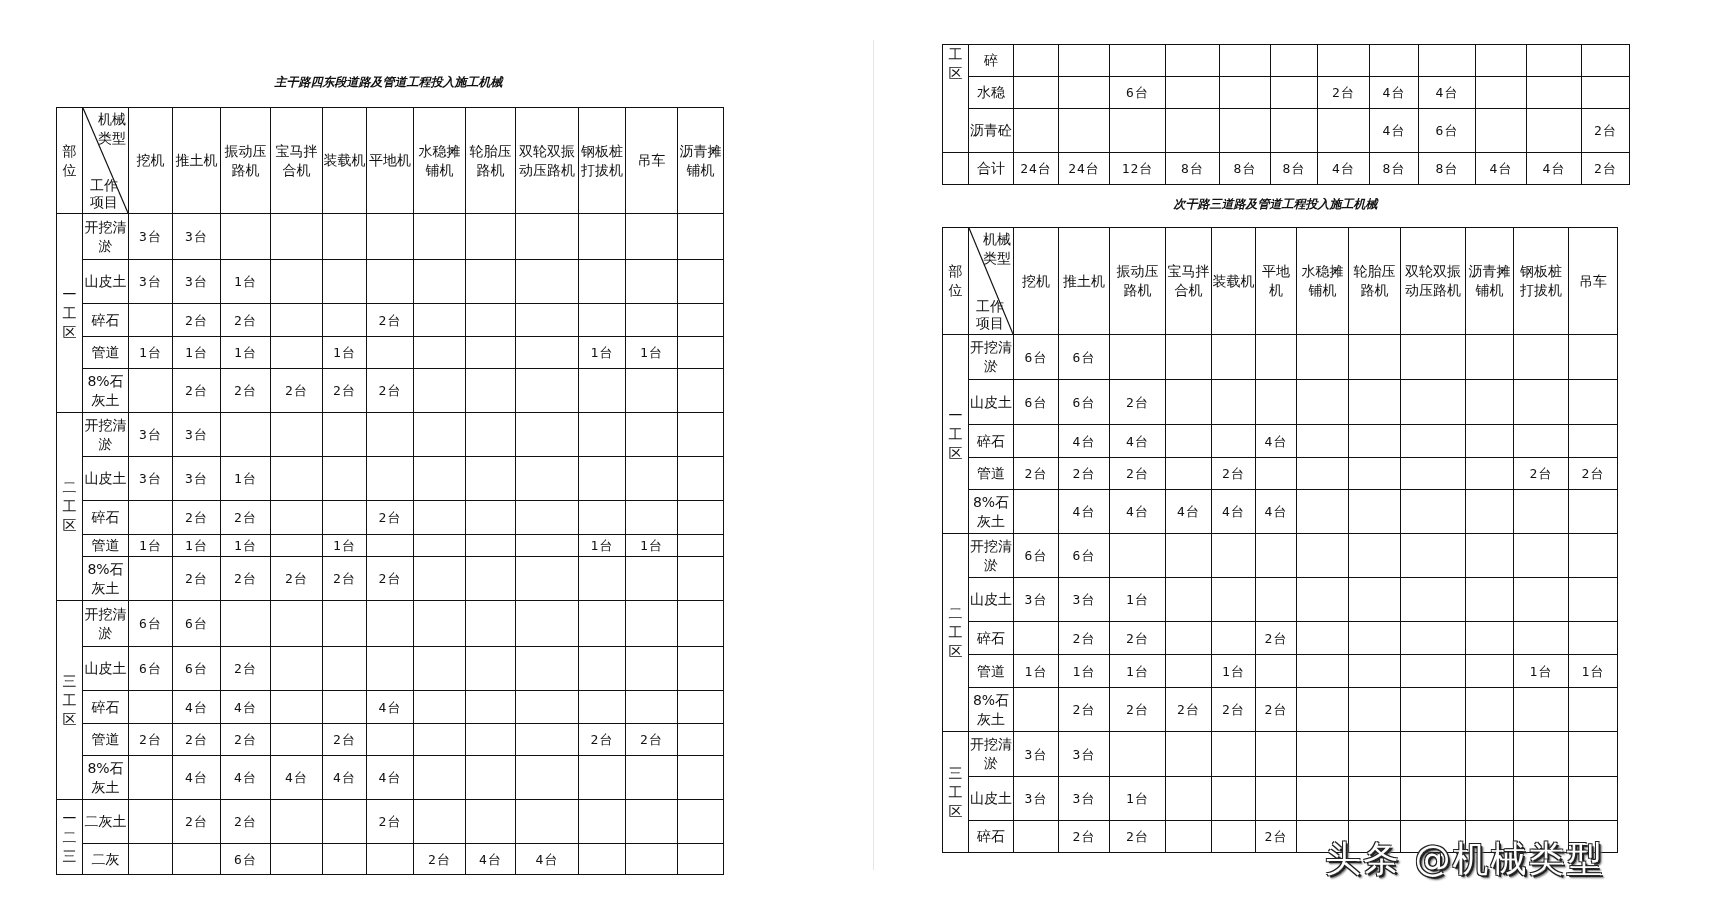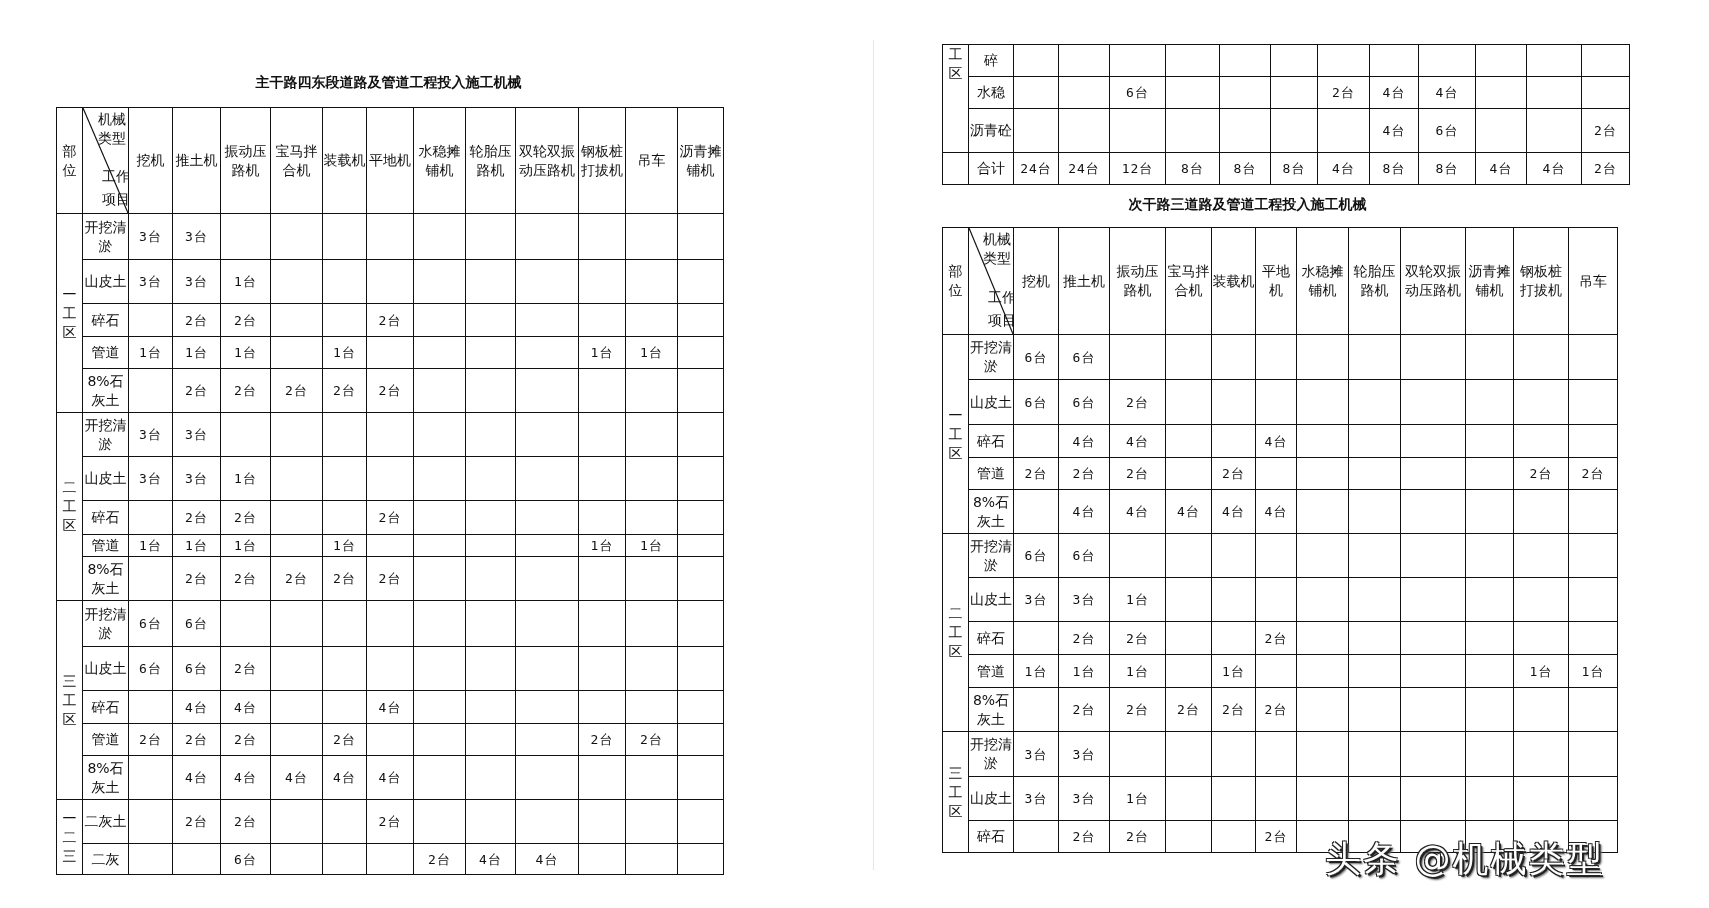--- a/index.html
+++ b/index.html
@@ -1,27 +1,27 @@
 <!DOCTYPE html>
 <html><head>
 <meta charset="utf-8">
 <style>
   html,body{margin:0;padding:0;background:#ffffff;}
   body{width:1709px;height:908px;position:relative;overflow:hidden;font-family:"DejaVu Sans","Liberation Sans",sans-serif;color:#111;}
-  .title{position:absolute;font-family:"DejaVu Serif","Liberation Serif",serif;font-weight:bold;font-size:14px;text-align:center;white-space:nowrap;}
+  .title{position:absolute;font-family:"DejaVu Serif","Liberation Serif",serif;font-weight:bold;font-size:12px;text-align:center;white-space:nowrap;font-style:italic;}
   table.grid{position:absolute;border-collapse:collapse;table-layout:fixed;}
   table.grid td{border:1px solid #111;padding:0;text-align:center;vertical-align:middle;font-size:14px;line-height:19px;overflow:hidden;}
   table.grid td.val{font-family:"DejaVu Sans Mono","Liberation Mono",monospace;font-size:13px;letter-spacing:1px;}
   td.zone{font-size:14px;line-height:17px;}
   td.zone span{display:block;width:14px;margin:0 auto;word-break:break-all;}
   td.item{font-size:14px;line-height:19px;}
   td.diag{position:relative;}
   td.diag svg{position:absolute;left:0;top:0;width:100%;height:100%;}
   td.diag .d-top{position:absolute;right:2px;top:2px;text-align:right;line-height:19px;width:40px;}
-  td.diag .d-bot{position:absolute;left:19px;bottom:2px;text-align:left;line-height:23px;width:30px;}
+  td.diag .d-bot{position:absolute;left:7px;bottom:2px;text-align:left;line-height:17px;width:30px;}
   .divider{position:absolute;left:873px;top:40px;width:1px;height:830px;background:#e6e6e6;}
   .watermark{position:absolute;left:1325px;top:835px;font-size:36px;font-family:"DejaVu Sans","Liberation Sans",sans-serif;color:#fff;letter-spacing:2px;
     text-shadow:2px 2px 0 #222,-1px -1px 0 #222,1px -1px 0 #222,-1px 1px 0 #222,3px 3px 2px #666;white-space:nowrap;}
 </style>
 </head>
 <body>
 
 <div class="title" style="left:54px;top:74px;width:669px;">主干路四东段道路及管道工程投入施工机械</div>
 
 <table class="grid" id="tblLeft" style="left:56px;top:107px;width:667px;">
@@ -416,21 +416,21 @@
         <td class="val">4台</td>
         <td class="val">8台</td>
         <td class="val">8台</td>
         <td class="val">4台</td>
         <td class="val">4台</td>
         <td class="val">2台</td>
       </tr>
     </tbody>
 </table>
 
-<div class="title" style="left:914px;top:196px;width:667px;">次干路三道路及管道工程投入施工机械</div>
+<div class="title" style="left:942px;top:196px;width:667px;">次干路三道路及管道工程投入施工机械</div>
 
 <table class="grid" id="tblRight" style="left:942px;top:227px;width:667px;">
   <colgroup id="colsRight">
       <col style="width: 26px;">
       <col style="width: 45px;">
       <col style="width: 45px;">
       <col style="width: 51px;">
       <col style="width: 56px;">
       <col style="width: 46px;">
       <col style="width: 44px;">

